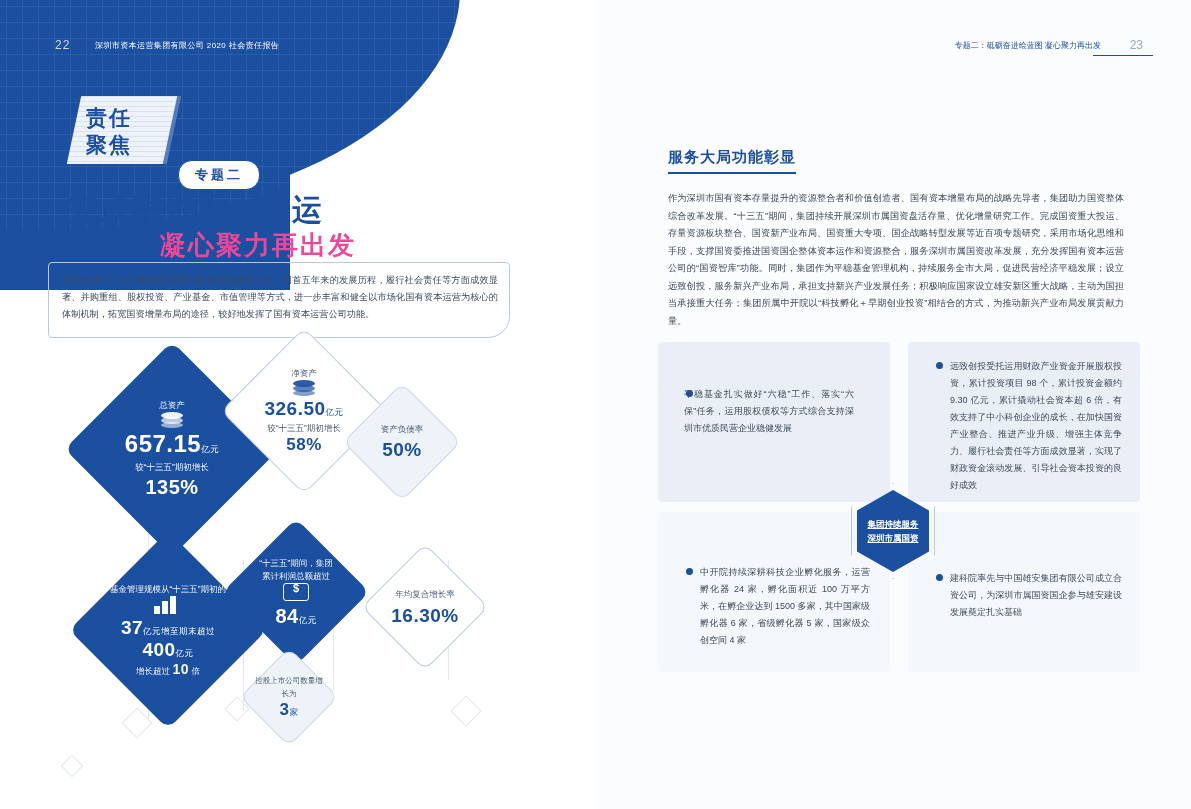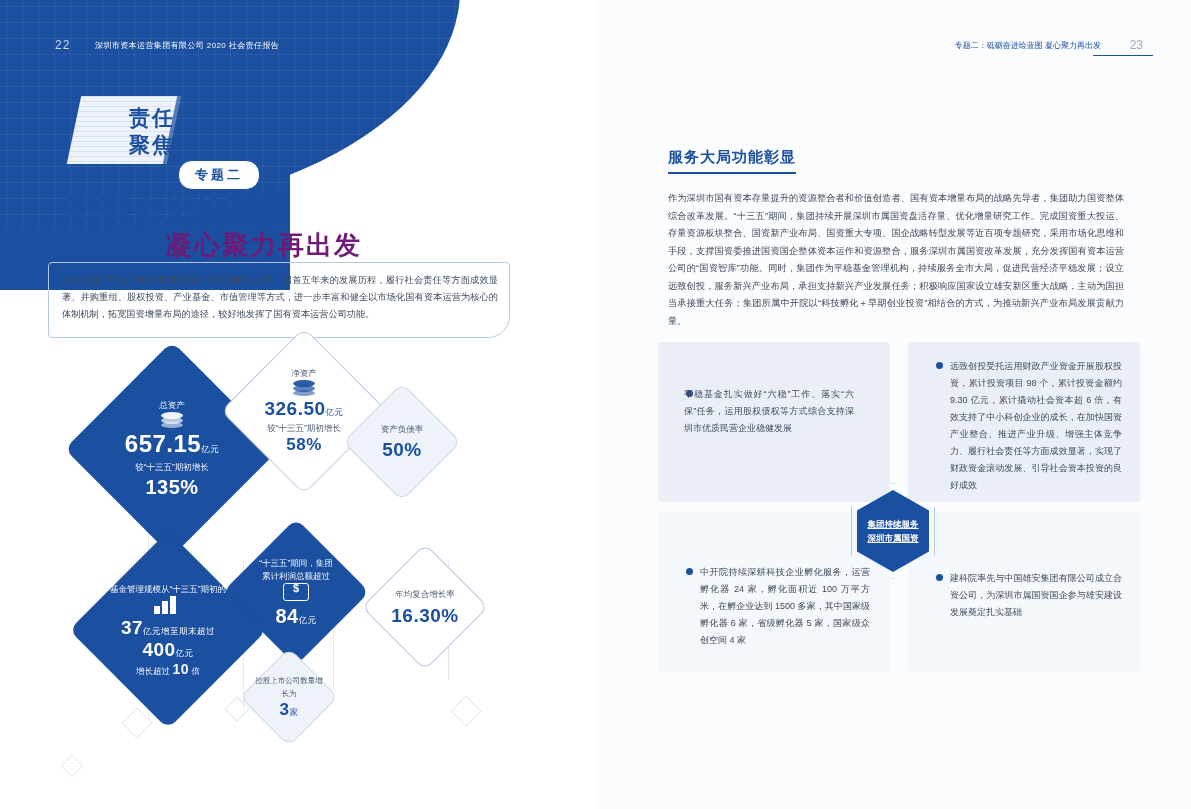--- a/index.html
+++ b/index.html
@@ -68,21 +68,21 @@
     color: #1b4fa0; font-size: 13px; letter-spacing: 3px; font-weight: bold;
     background: #ffffff;
   }
 
   .title-1 {
     position: absolute; left: 68px; top: 190px;
     color: #1b4fa0; font-size: 30px; font-weight: bold; letter-spacing: 2px;
   }
   .title-2 {
     position: absolute; left: 160px; top: 228px;
-    color: #701a75; font-size: 26px; font-weight: bold; letter-spacing: 2px; margin-left: 6px;
+    color: #ec4899; font-size: 26px; font-weight: bold; letter-spacing: 2px;
   }
 
   .lead-box {
     position: absolute; left: 48px; top: 262px; width: 462px; height: 76px;
     border: 1px solid #b9c8e2; border-radius: 4px 4px 22px 4px;
   }
   .lead-text {
     position: absolute; left: 62px; top: 272px; width: 436px;
     color: #3d4a5c; font-size: 9.2px; line-height: 17px; text-align: justify;
   }
@@ -206,25 +206,25 @@
     <div class="blue-swoosh">
       <div class="swoosh-grid"></div>
     </div>
 
     <div class="page-num-left">22</div>
     <div class="run-head-left">深圳市资本运营集团有限公司 2020 社会责任报告</div>
 
     <div class="focus-tag">
       <div class="lines"></div>
     </div>
-    <div class="focus-text" style="white-space:pre-line;margin-left:43px;">责任
+    <div class="focus-text" style="white-space:pre-line;">责任
 聚焦</div>
 
     <div class="topic-pill">专题二</div>
-    <div class="title-1">砥砺奋进绘蓝图</div>
+    <div class="title-1">完成国资重大投运</div>
     <div class="title-2">凝心聚力再出发</div>
 
     <div class="lead-box"></div>
     <div class="lead-text">2020年是“十三五”规划和“双百行动”改革的收官之年。回首五年来的发展历程，履行社会责任等方面成效显著、并购重组、股权投资、产业基金、市值管理等方式，进一步丰富和健全以市场化国有资本运营为核心的体制机制，拓宽国资增量布局的途径，较好地发挥了国有资本运营公司功能。</div>
 
     <div class="thread" style="left:148px; top:480px; height:240px;"></div>
     <div class="thread" style="left:243px; top:560px; height:150px;"></div>
     <div class="thread" style="left:333px; top:560px; height:130px;"></div>
     <div class="thread" style="left:448px; top:560px; height:120px;"></div>
     <div class="deco-diamond" style="left:126px; top:712px; width:22px; height:22px;"></div>

